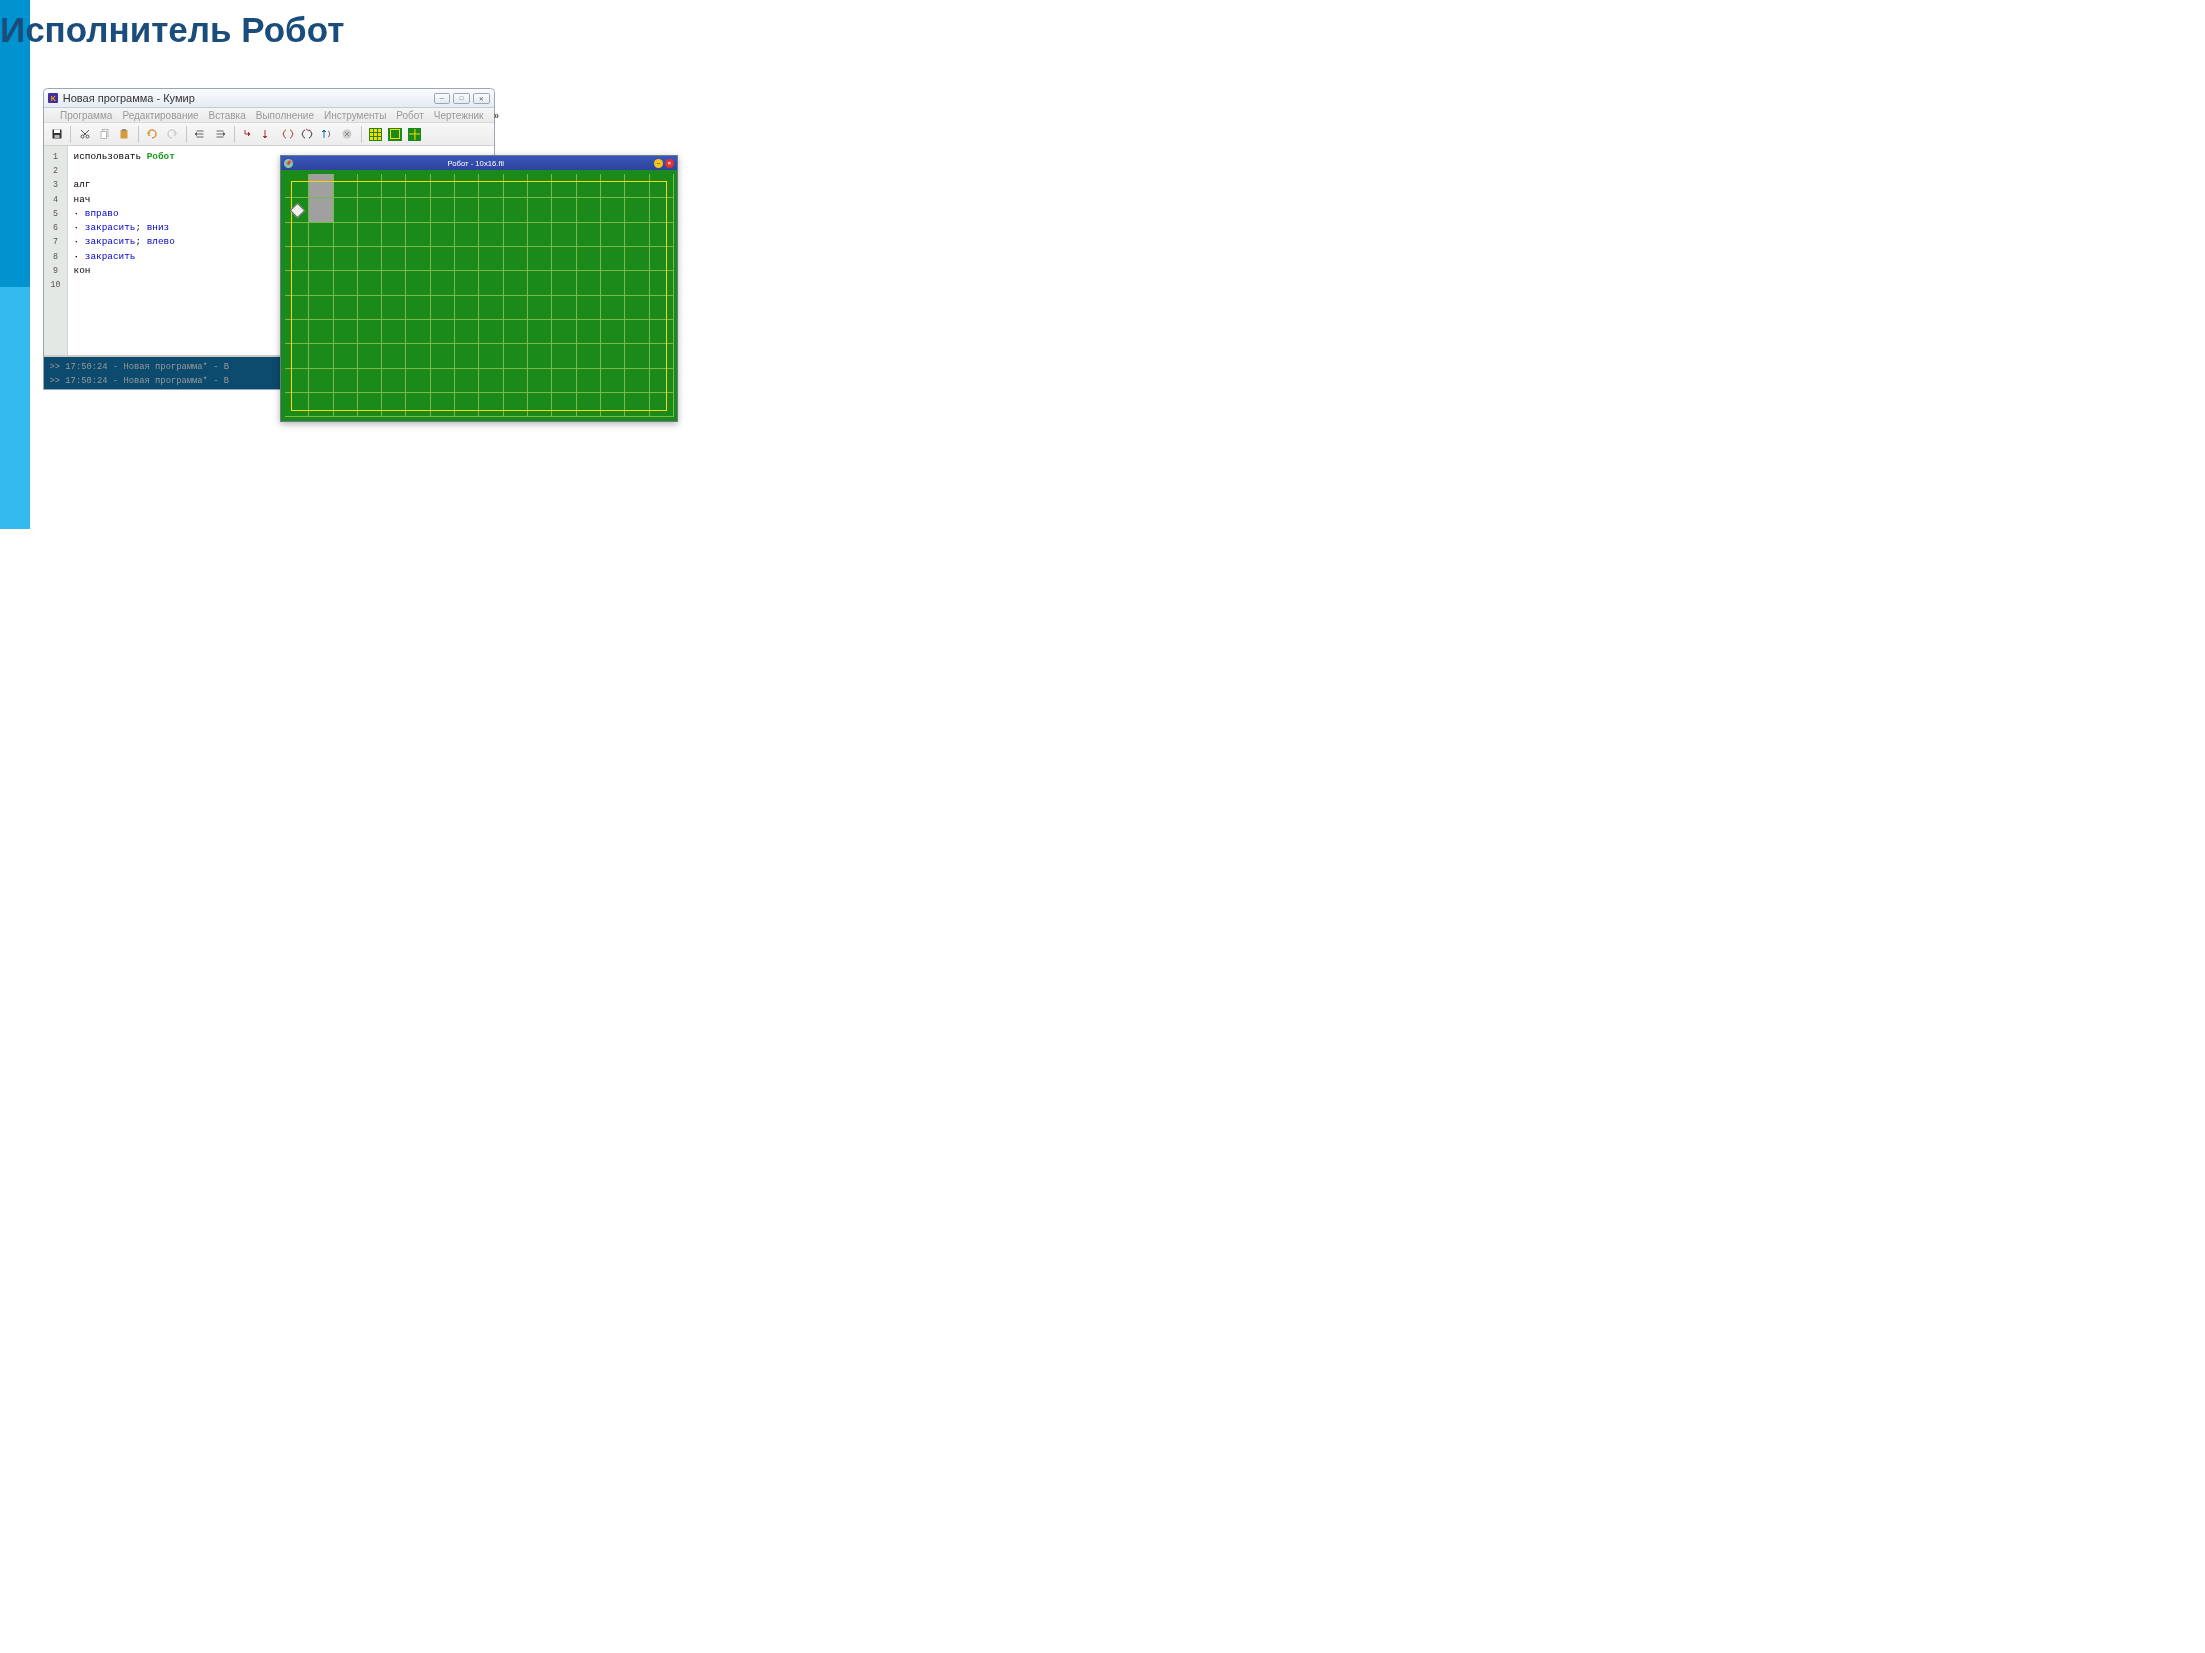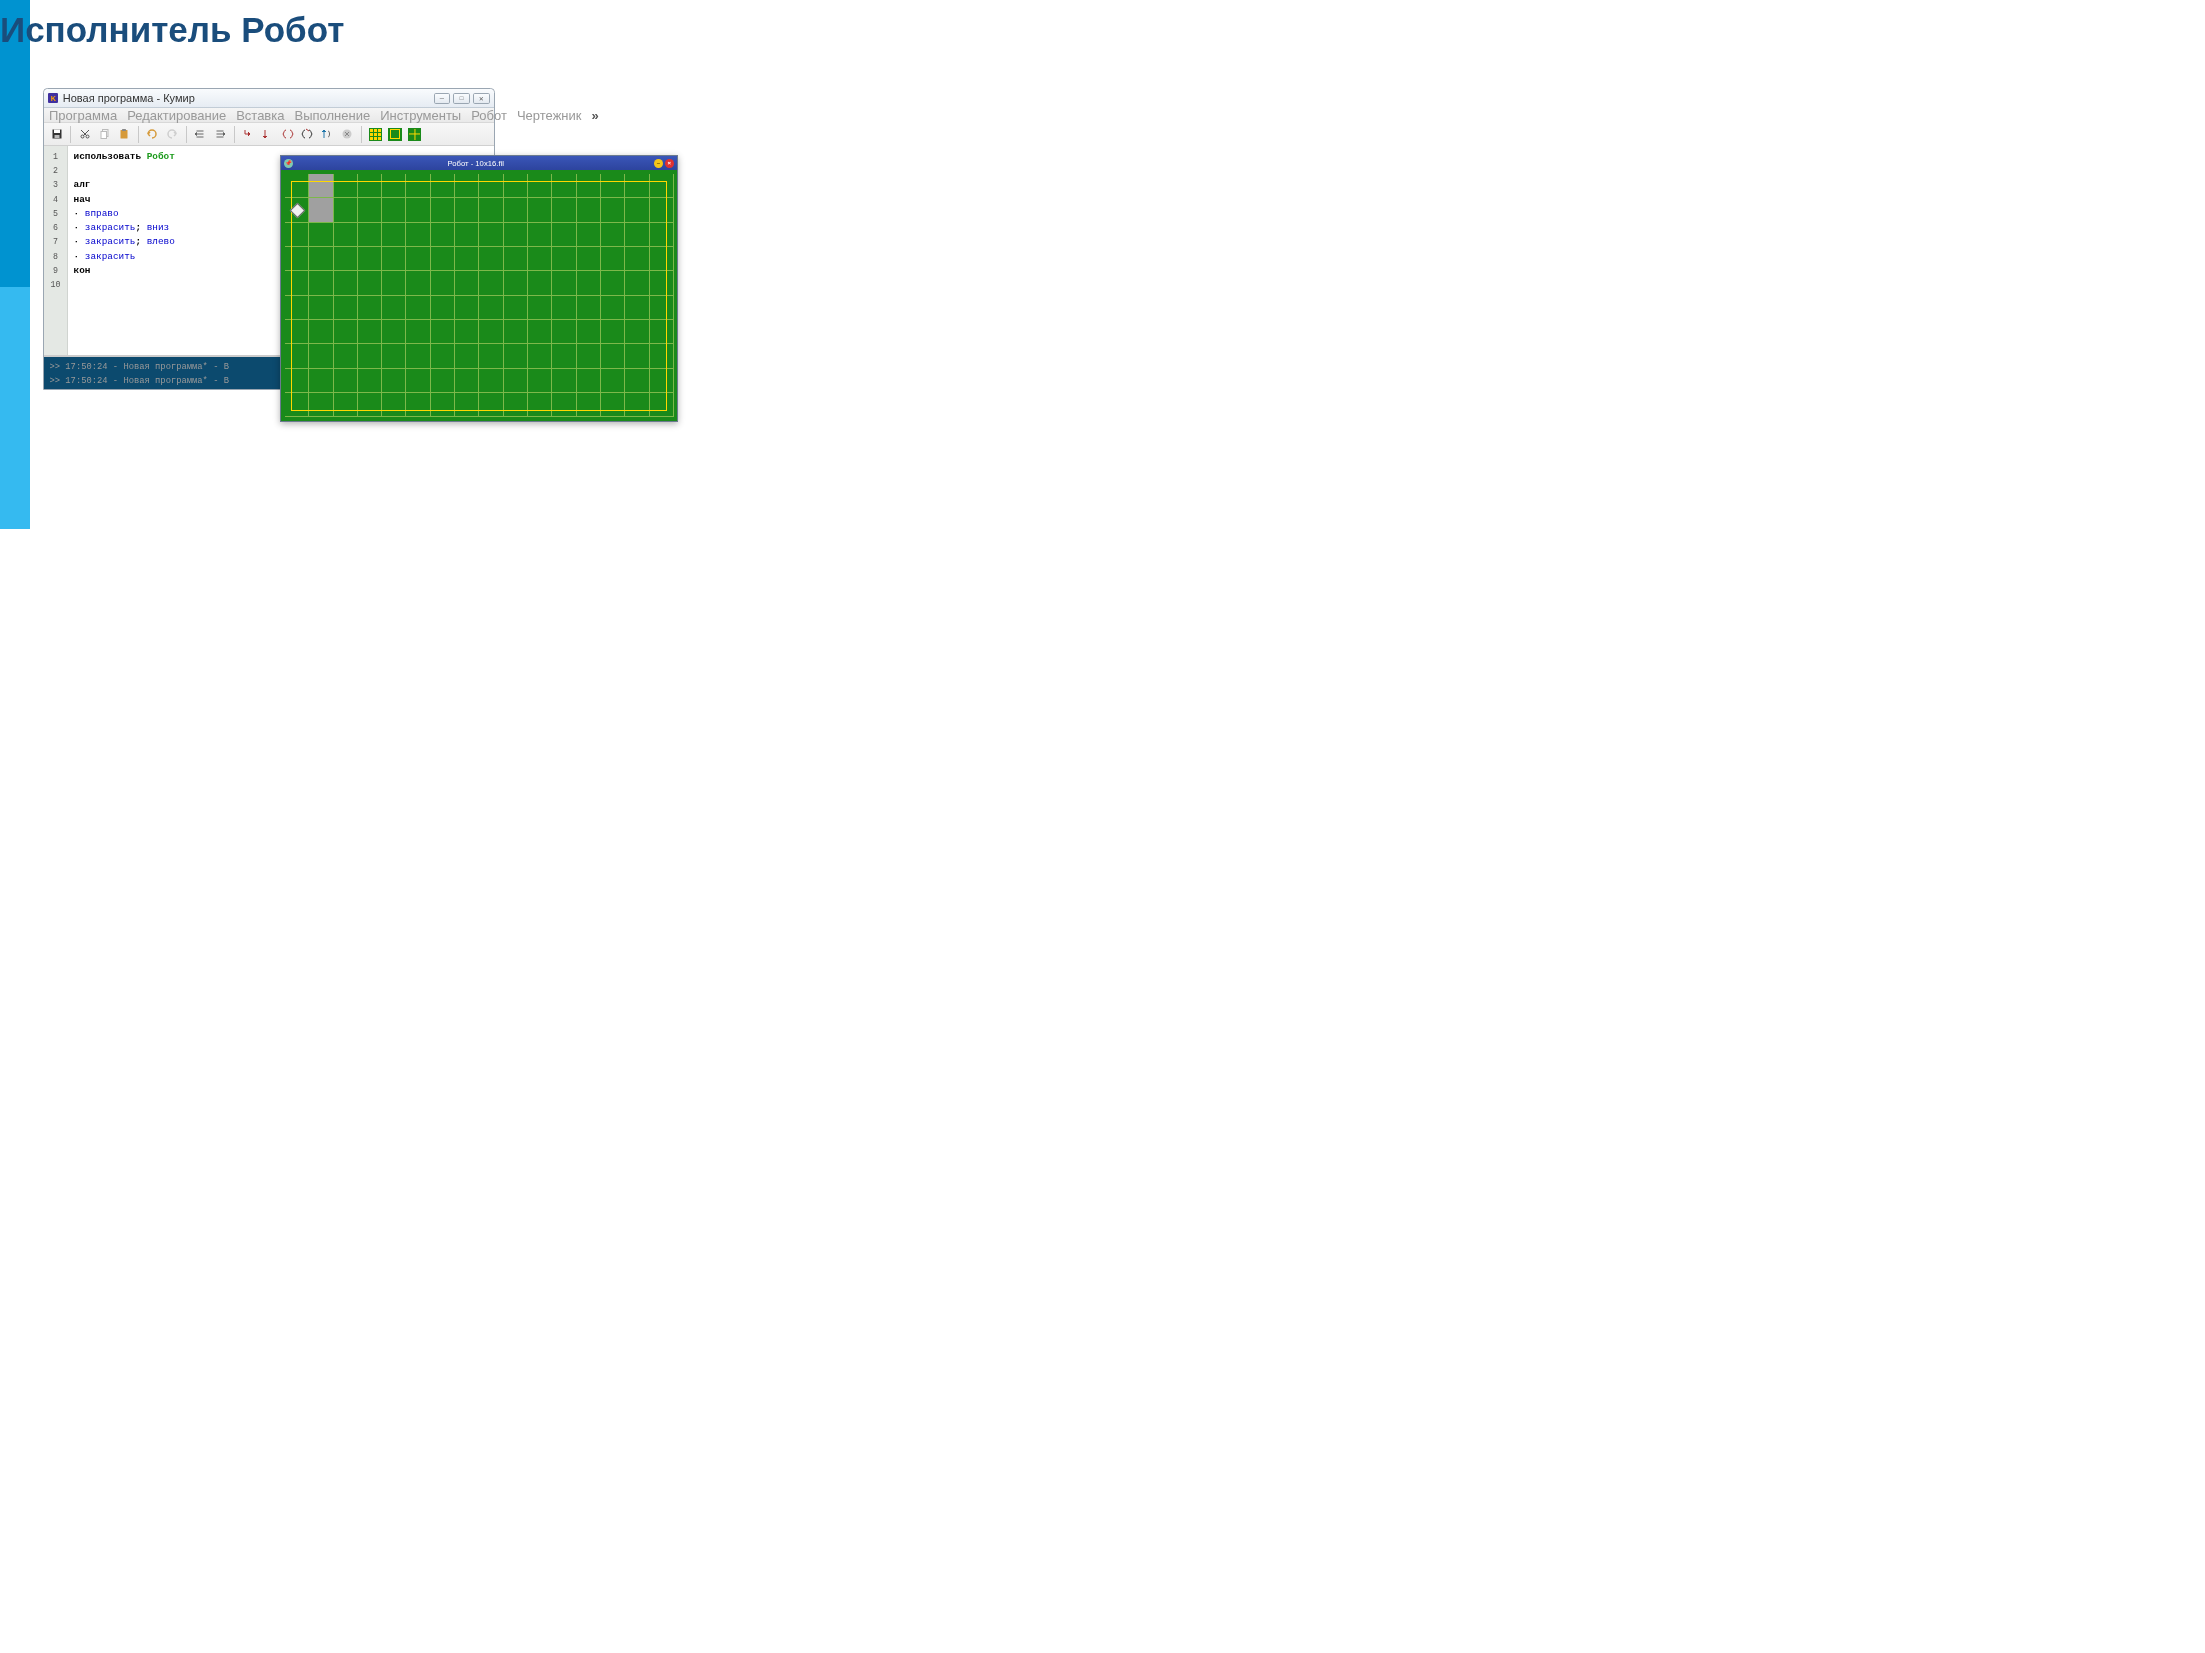--- a/index.html
+++ b/index.html
@@ -83,23 +83,23 @@
     display: flex; align-items: center; justify-content: center;
     color: #555;
     cursor: pointer;
   }
   .menubar {
     height: 15.4px;
     background: linear-gradient(#f5f5f5,#e9e9e9);
     border-bottom: 0.6px solid #d8d8d8;
     display: flex;
     align-items: center;
-    padding: 0 5px;
+    padding: 0 16px;
     gap: 10px;
-    font-size: 13px;
+    font-size: 10px;
     color: #999;
   }
   .menubar .menu-item { cursor: pointer; }
   .menubar .overflow {
     margin-left: auto;
     font-weight: bold;
     color: #555;
   }
   .toolbar {
     height: 23px;
@@ -177,21 +177,21 @@
     color: #555;
   }
   .code-area {
     flex: 1;
     padding: 3.3px 5.5px;
     font-family: "Courier New", monospace;
     font-size: 9.4px;
     line-height: 14.3px;
   }
   .code-line { height: 14.3px; white-space: pre; }
-  .kw-black { color: #000; font-weight: bold; }
+  .kw-black { color: #000; font-weight: normal; }
   .kw-green { color: #1a9a1a; font-weight: bold; }
   .kw-blue { color: #0000cc; font-weight: normal; }
   .bullet { color: #000; font-weight: bold; }
 
   .console-area {
     height: 33px;
     background: #0c4a6e;
     border-top: 0.6px solid #ccc;
     padding: 2.2px 5.5px;
     font-family: "Courier New", monospace;

